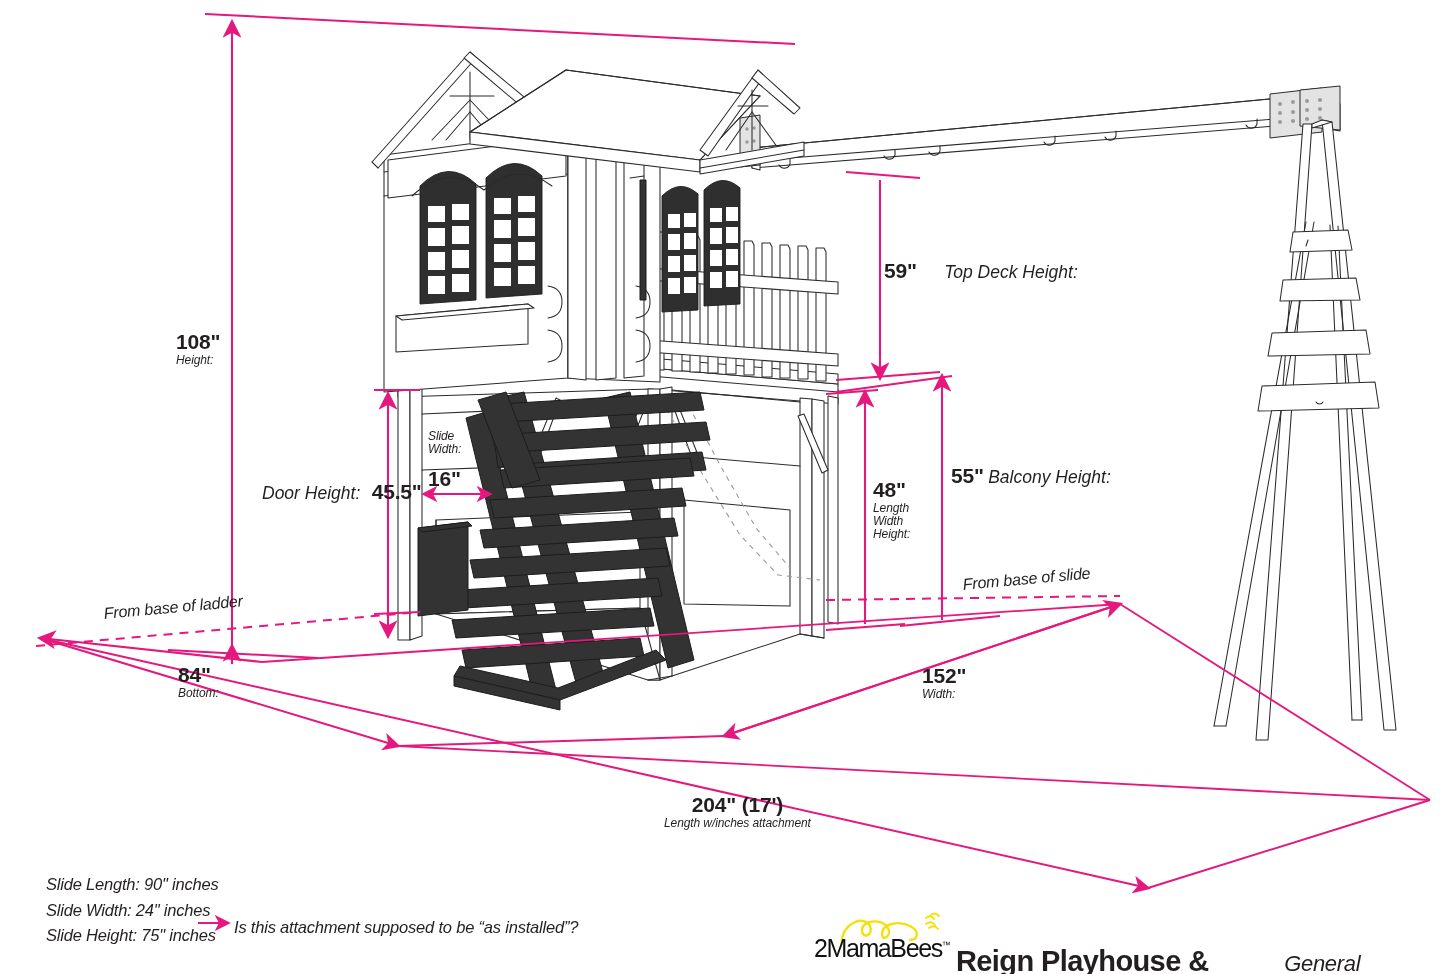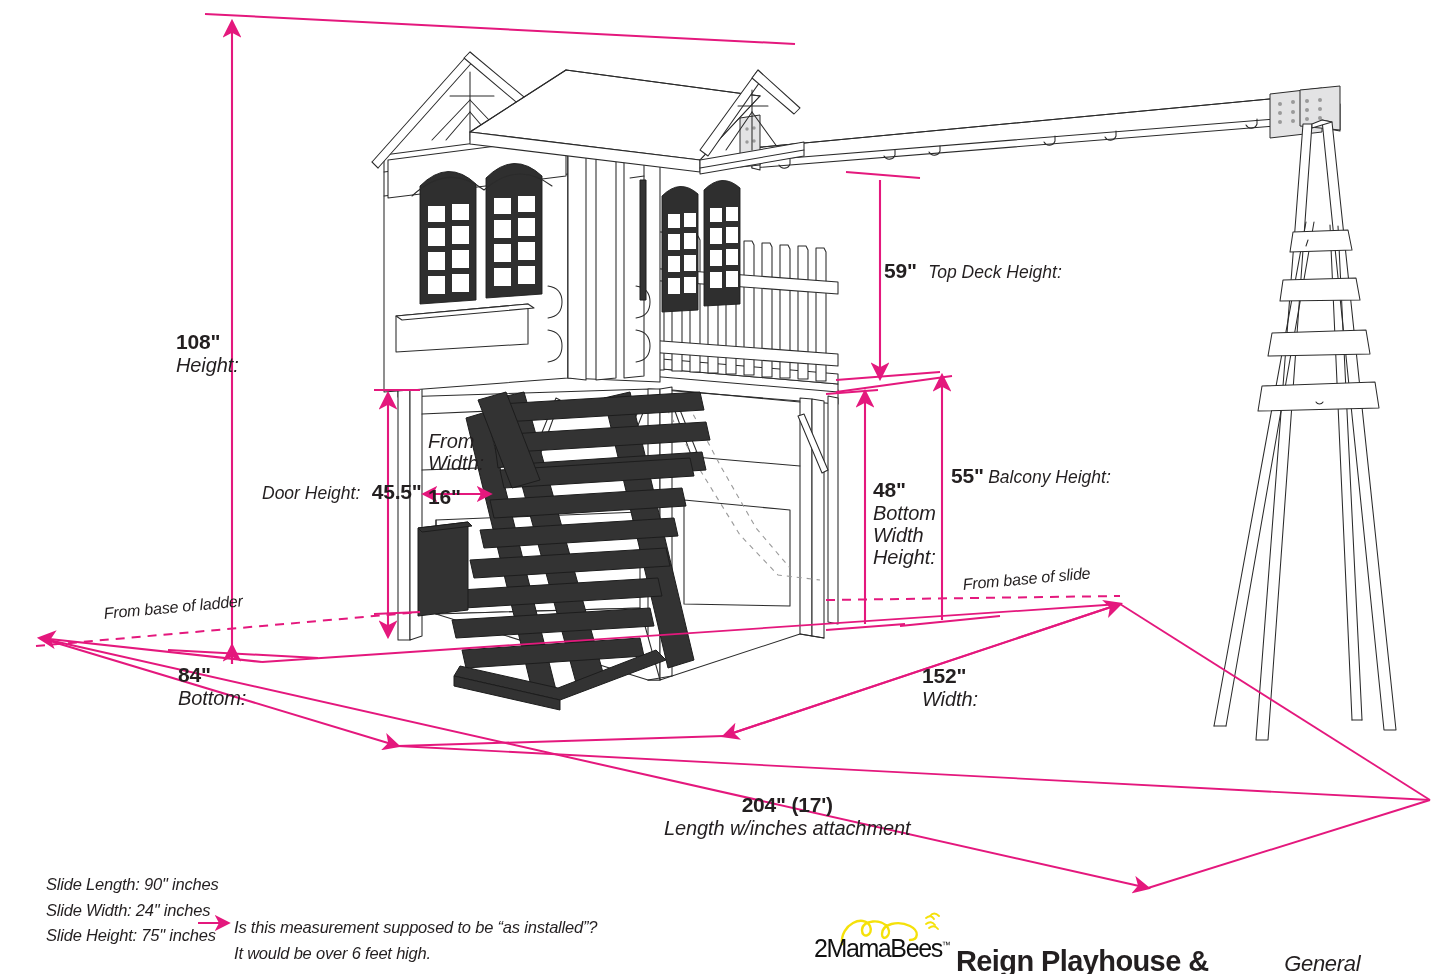--- a/index.html
+++ b/index.html
@@ -2,21 +2,21 @@
 <html><head>
 <meta charset="utf-8">
 <style>
   html,body{margin:0;padding:0;background:#ffffff;}
   body{width:1445px;height:974px;position:relative;overflow:hidden;
        font-family:"Liberation Sans","DejaVu Sans",sans-serif;color:#231f20;}
   #stage{position:absolute;inset:0;width:1445px;height:974px;}
   svg.layer{position:absolute;left:0;top:0;width:1445px;height:974px;overflow:visible;}
   .lbl{position:absolute;white-space:nowrap;line-height:1.12;}
   .val{font-weight:bold;font-size:21px;letter-spacing:-.2px;}
-  .cap{font-style:italic;font-size:20px;letter-spacing:-.1px;}
+  .cap{font-style:italic;font-size:12px;letter-spacing:-.1px;}
   .inlinecap{font-style:italic;font-size:17.5px;font-weight:normal;}
   .note{font-style:italic;font-size:16.5px;line-height:1.55;letter-spacing:-.2px;}
   .dimtxt{font-style:italic;font-size:16px;letter-spacing:-.2px;}
   .ttl{font-weight:bold;font-size:29px;letter-spacing:-.6px;}
   .sub{font-style:italic;font-size:22px;letter-spacing:-.3px;}
   .logotxt{font-size:25px;letter-spacing:-1.4px;color:#111;}
   .tm{font-size:9px;vertical-align:super;}
   .stk{stroke:#2b2b2b;fill:none;stroke-width:1.05;stroke-linejoin:round;stroke-linecap:round;}
   .stk2{stroke:#2b2b2b;fill:#ffffff;stroke-width:1.05;stroke-linejoin:round;}
   .drk{fill:#333333;stroke:#1d1d1d;stroke-width:1;}
@@ -366,42 +366,42 @@
     </g>
   </svg>
 
   <div class="lbl" style="left:176px;top:330px;">
     <div class="val">108"</div>
     <div class="cap">Height:</div>
   </div>
 
   <div class="lbl" style="left:884px;top:259px;">
     <span class="val">59"</span>
-    <span class="inlinecap" style="margin-left:7px;">Top Deck Height:</span>
+    <span class="inlinecap" style="margin-left:23px;">Top Deck Height:</span>
   </div>
 
   <div class="lbl" style="left:951px;top:464px;">
     <span class="val">55"</span>
     <span class="inlinecap" style="">Balcony Height:</span>
   </div>
 
   <div class="lbl" style="left:873px;top:478px;">
     <div class="val">48"</div>
-    <div class="cap">Bottom</div>
+    <div class="cap">Length</div>
     <div class="cap">Width</div>
     <div class="cap">Height:</div>
   </div>
 
   <div class="lbl" style="left:262px;top:480px;">
     <span class="inlinecap">Door Height:</span>
     <span class="val" style="margin-left:7px;">45.5"</span>
   </div>
 
   <div class="lbl" style="left:428px;top:430px;">
-    <div class="cap">From</div>
+    <div class="cap">Slide</div>
     <div class="cap">Width:</div>
     <div class="val" style="margin-top:10px;">16"</div>
   </div>
 
   <div class="lbl" style="left:178px;top:663px;">
     <div class="val">84"</div>
     <div class="cap">Bottom:</div>
   </div>
 
   <div class="lbl" style="left:922px;top:664px;">
@@ -418,22 +418,21 @@
 
   <div class="lbl dimtxt" style="left:962px;top:576px;transform:rotate(-5.2deg);transform-origin:left top;">From base of slide</div>
 
   <div class="lbl" style="left:46px;top:872px;">
     <div class="note">Slide Length: 90" inches</div>
     <div class="note">Slide Width: 24" inches</div>
     <div class="note">Slide Height: 75" inches</div>
   </div>
 
   <div class="lbl" style="left:234px;top:915px;">
-    <div class="note">Is this measurement supposed to be “as installed”?</div>
-    <div class="note">It would be over 6 feet high.</div>
+    <div class="note">Is this attachment supposed to be “as installed”?</div>
   </div>
 
   <div style="position:absolute;left:812px;top:916px;">
     <svg width="128" height="36" viewBox="0 0 128 36" style="position:absolute;left:22px;top:-4px;">
       <path d="M8 32 C6 12, 30 2, 36 14 C40 23, 28 28, 28 18 C28 8, 48 6, 54 16 C58 24, 48 30, 48 22 C48 12, 64 8, 76 14 C86 19, 84 28, 76 28" fill="none" stroke="#f5e10a" stroke-width="2.4" stroke-linecap="round"></path>
       <g stroke="#f5e10a" stroke-width="1.9" fill="none" stroke-linecap="round">
         <path d="M92 6 q5 -4 8 1"></path>
         <path d="M96 4 q4 -5 9 0"></path>
         <path d="M92 12 q5 -4 9 1"></path>
         <path d="M95 16 q5 -4 9 1"></path>

